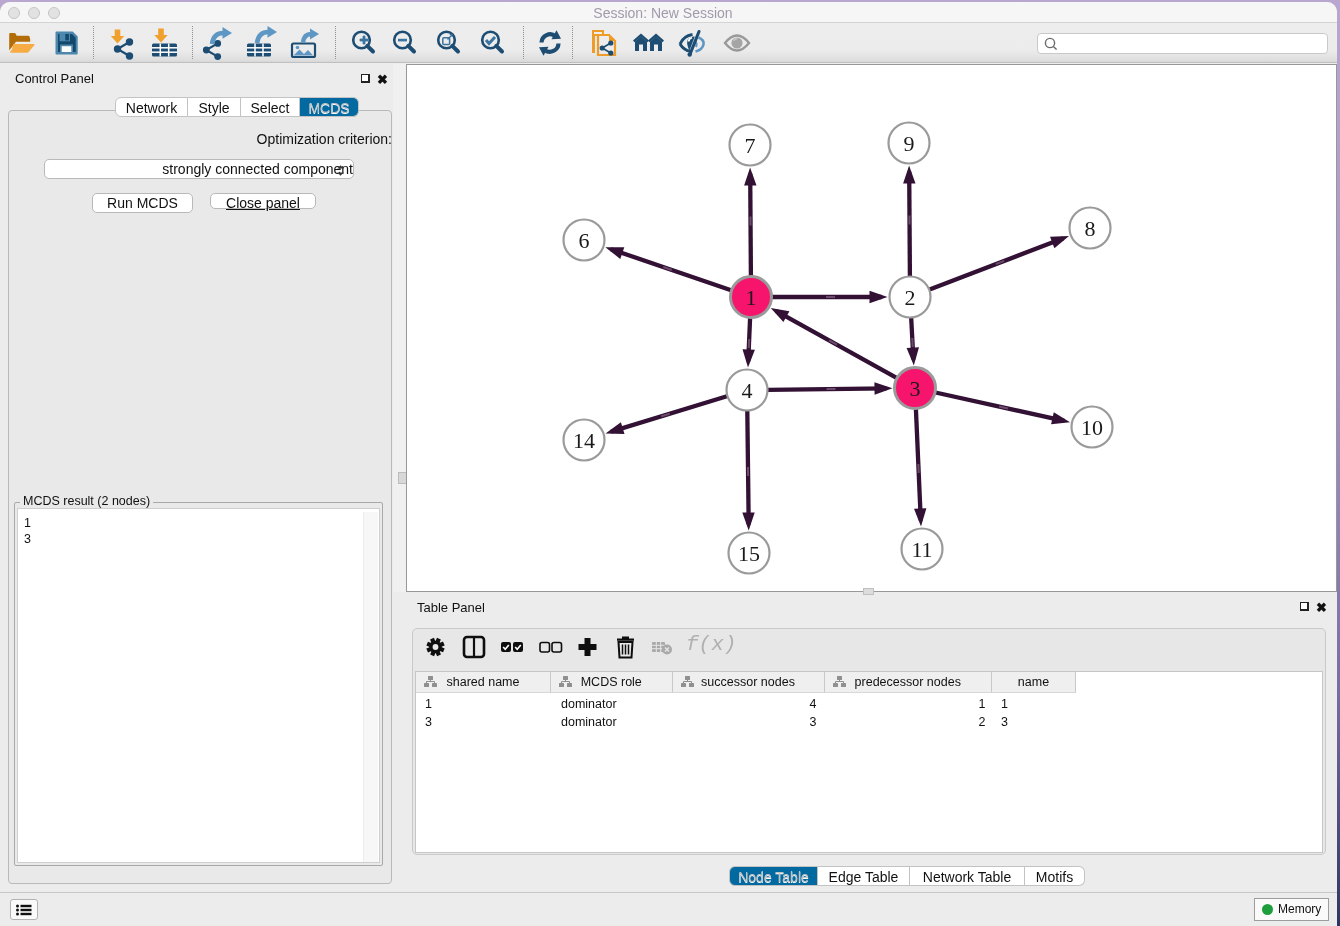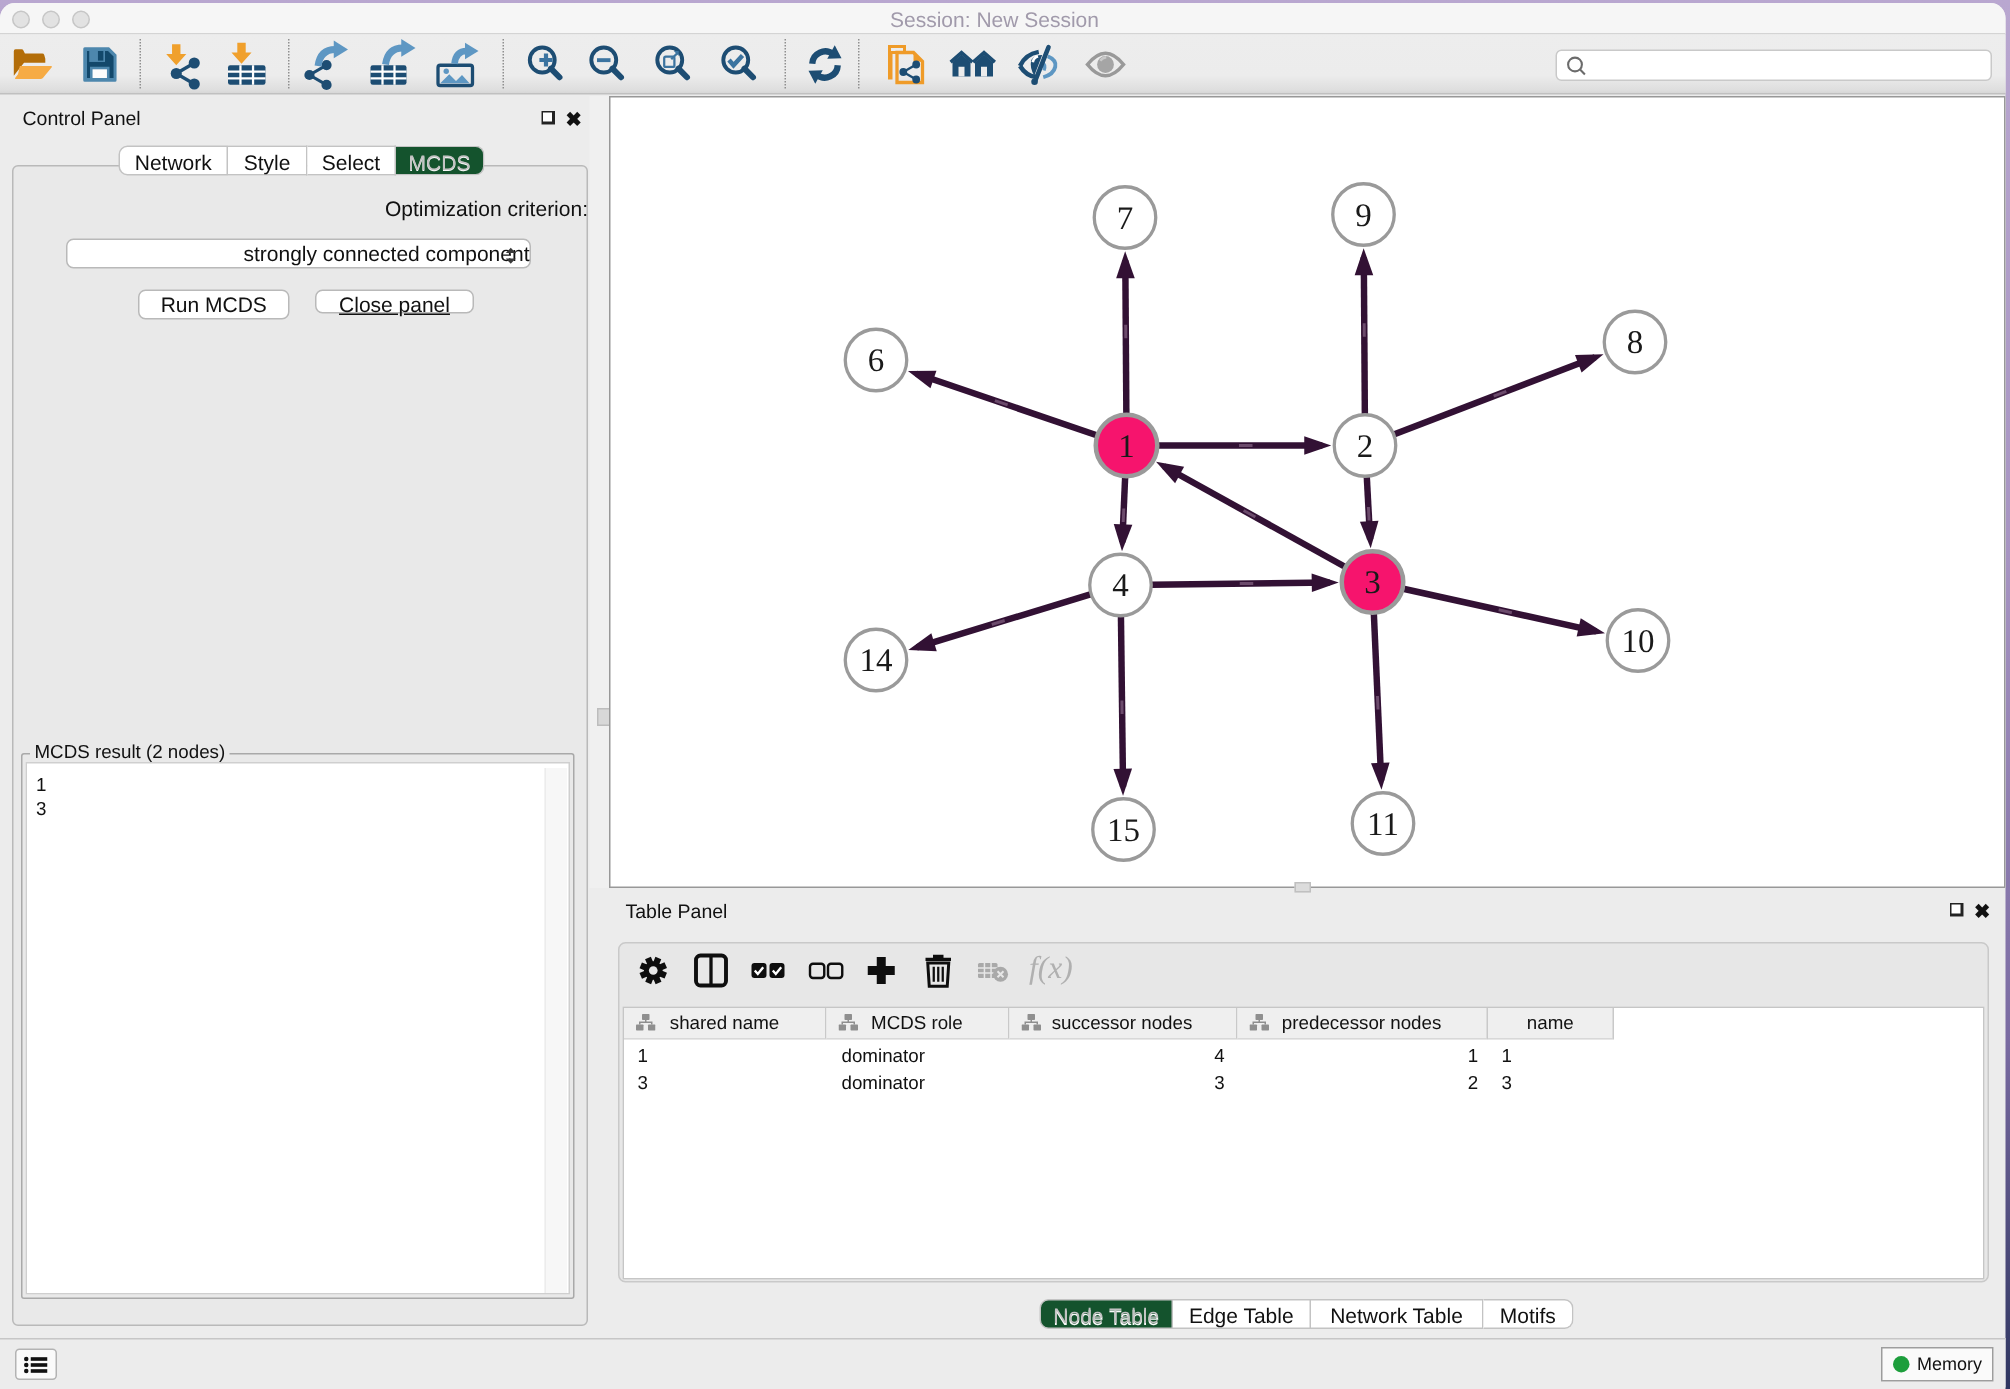--- a/index.html
+++ b/index.html
@@ -7,25 +7,25 @@
  background:linear-gradient(180deg,#b9a7d0 0%,#a794c2 40%,#7a6ba2 75%,#2e3560 100%);}
 .win{position:absolute;left:0;top:2px;width:1337px;height:924px;background:#ececec;border-radius:10px 10px 0 0;}
 .titlebar{position:absolute;left:0;top:2px;width:1337px;height:20px;background:#f6f6f6;border-radius:10px 10px 0 0;border-bottom:1px solid #d4d4d4;}
 .tl{position:absolute;top:4.5px;width:12px;height:12px;border-radius:50%;background:#e2e2e2;border:1px solid #c6c6c6;box-sizing:border-box;}
 .title{position:absolute;top:3px;left:0;width:1326px;text-align:center;font-size:14px;color:#a19aab;}
 .toolbar{position:absolute;left:0;top:23px;width:1337px;height:39px;background:linear-gradient(180deg,#ededed 0%,#ececec 70%,#dedede 95%,#d7d7d7 100%);border-bottom:1px solid #c0c0c0;}
 .tsep{position:absolute;top:3px;height:33px;width:0;border-left:1px dotted #8f8f8f;}
 .searchbox{position:absolute;left:1037px;top:10px;width:291px;height:21px;box-sizing:border-box;background:#fff;border:1px solid #c9c9c9;border-radius:4px;}
 
 .cpanel{position:absolute;left:8px;top:110px;width:384px;height:774px;background:#e9e9e9;border:1px solid #b9b9b9;border-radius:4px;box-sizing:border-box;}
-.tabs{position:absolute;display:flex;height:20px;}
+.tabs{position:absolute;display:flex;height:20px;margin-left:36px;}
 .tab{height:20px;line-height:20px;background:#fff;border:1px solid #c3c3c3;border-left:none;font-size:14px;color:#111;text-align:center;box-sizing:border-box;padding:0 0;}
 .tab.first{border-left:1px solid #c3c3c3;border-radius:6px 0 0 6px;}
 .tab.last{border-radius:0 6px 6px 0;}
-.tab.sel{background:#14532d;color:#c2c2c2;text-shadow:0 1px 0 #fafafa;}
+.tab.sel{background:#0369a1;color:#c2c2c2;text-shadow:0 1px 0 #fafafa;}
 .btn{position:absolute;background:#fff;border:1px solid #b9b9b9;border-radius:5px;font-size:14px;color:#111;text-align:center;box-sizing:border-box;}
 .flicon{position:absolute;width:9px;height:9px;box-sizing:border-box;border:1.6px solid #222;border-right-width:2.4px;border-bottom-width:2.4px;background:#fff;}
 .xicon{position:absolute;font-size:13px;font-weight:bold;color:#111;line-height:10px;}
 
 svg text{font-family:"Liberation Serif",serif;}
 .netwin{position:absolute;left:406px;top:64px;width:931px;height:528px;background:#fff;border:1px solid #989898;box-sizing:border-box;}
 .nettitle{position:absolute;left:0;top:0;width:100%;height:25px;background:linear-gradient(180deg,#f3f3f3,#dcdcdc 70%,#d0d0d0);border-bottom:1px solid #a8a8a8;box-sizing:border-box;}
 .light{position:absolute;top:7px;width:11px;height:11px;border-radius:50%;box-sizing:border-box;}
 
 .tpanel{position:absolute;left:412px;top:628px;width:914px;height:227px;background:#e7e7e7;border:1px solid #c9c9c9;border-radius:5px;box-sizing:border-box;}
@@ -267,21 +267,21 @@
 <line x1="208.5" y1="12.5" x2="208.5" y2="22.5" stroke="#0e0e0e" stroke-width="1.5"></line>
 <line x1="211.5" y1="12.5" x2="211.5" y2="22.5" stroke="#0e0e0e" stroke-width="1.5"></line>
 <rect x="235" y="10" width="13" height="10" rx="1" fill="#a9a9a9"></rect>
 <line x1="235" y1="13.3" x2="248" y2="13.3" stroke="#e7e7e7" stroke-width="1"></line>
 <line x1="239.3" y1="10" x2="239.3" y2="20" stroke="#e7e7e7" stroke-width="1"></line>
 <line x1="235" y1="16.7" x2="248" y2="16.7" stroke="#e7e7e7" stroke-width="1"></line>
 <line x1="243.7" y1="10" x2="243.7" y2="20" stroke="#e7e7e7" stroke-width="1"></line>
 <circle cx="250" cy="17.5" r="5" fill="#a9a9a9"></circle>
 <path d="M248,15.5 l4,4 m0,-4 l-4,4" stroke="#e7e7e7" stroke-width="1.3"></path>
 </svg>
-<div style="position:absolute;left:686px;top:633px;font-family:Liberation Serif, serif;font-style:italic;font-size:21px;color:#b0b0b0;">f(x)</div>
+<div style="position:absolute;left:686px;top:633px;font-family:Liberation Mono, monospace;font-style:italic;font-size:21px;color:#b0b0b0;">f(x)</div>
 <div class="tscroll">
 <div class="hcell" style="left:0px;width:135px">
       <svg width="13" height="12" style="position:absolute;left:8px;top:4px">
         <rect x="4" y="0" width="5" height="4" rx="0.5" fill="#8f8f8f"></rect>
         <rect x="0" y="7" width="5" height="4" rx="0.5" fill="#8f8f8f"></rect>
         <rect x="8" y="7" width="5" height="4" rx="0.5" fill="#8f8f8f"></rect>
         <path d="M6.5,4 v2 M2.5,7 v-1.5 h8 V7" fill="none" stroke="#8f8f8f" stroke-width="1"></path>
       </svg>
       <div class="hlab">shared name</div>
     </div>

